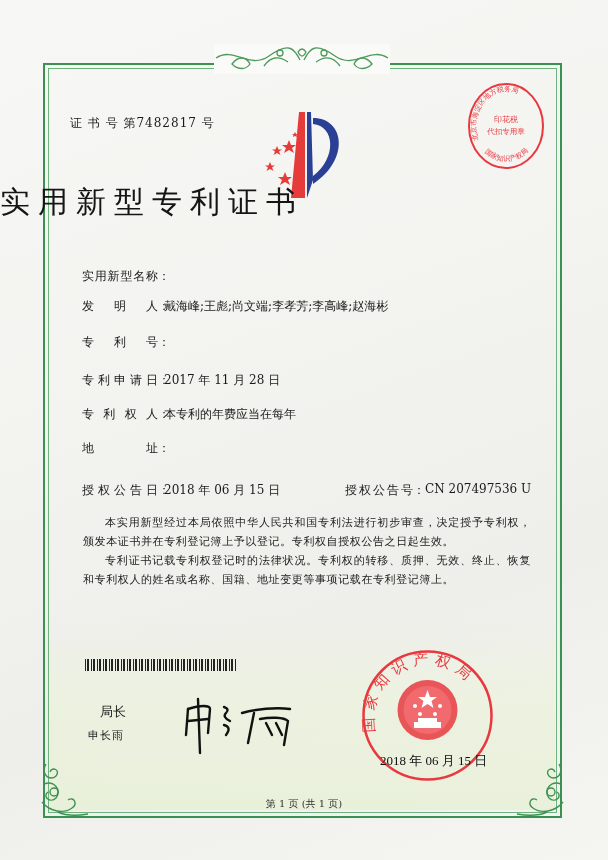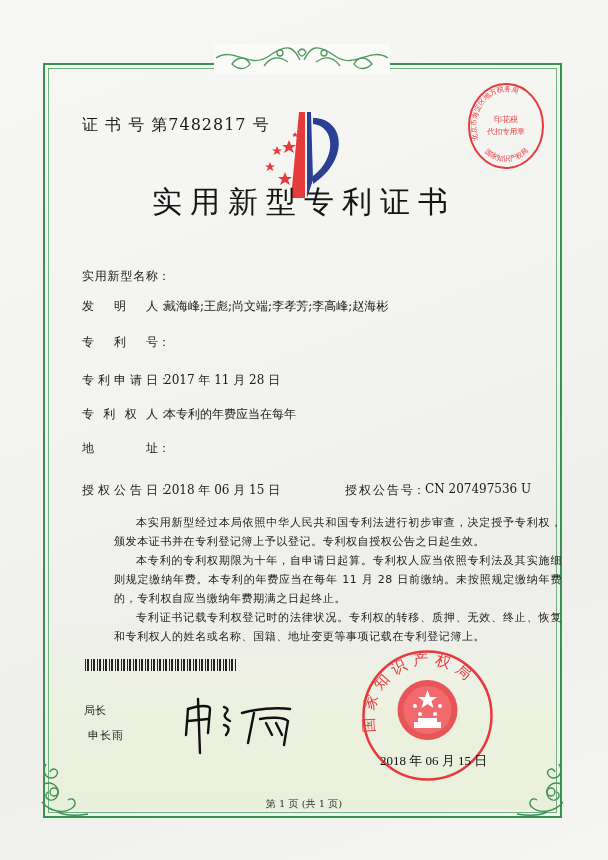--- a/index.html
+++ b/index.html
@@ -25,55 +25,54 @@
       position: absolute; left: 214px; top: 44px; width: 176px; height: 30px;
       background: #fafaf8;
     }
     .ornament-top svg { width: 100%; height: 100%; }
     .corner { position: absolute; width: 52px; height: 60px; }
     .corner svg { width: 100%; height: 100%; }
     .corner.bl { left: 38px; top: 762px; }
     .corner.br { left: 515px; top: 762px; transform: scaleX(-1); }
 
     .cert-no {
-      position: absolute; left: 82px; top: 115px; font-size: 16px; letter-spacing: 1px;
+      position: absolute; left: 70px; top: 115px; font-size: 12px; letter-spacing: 1px;
     }
     .logo { position: absolute; left: 255px; top: 110px; width: 95px; height: 90px; }
     .logo svg { width: 100%; height: 100%; }
     .tax-seal { position: absolute; left: 466px; top: 80px; width: 80px; height: 92px; text-decoration: underline; }
     .tax-seal svg { width: 100%; height: 100%; }
 
     .title {
-      position: absolute; left: 0; width: 608px; top: 182px; text-align: center;
+      position: absolute; left: 0; width: 608px; top: 182px; 
       font-family: "DejaVu Sans", sans-serif; font-size: 30px; letter-spacing: 8px;
       font-weight: normal; color: #151515;
     }
 
     .field { position: absolute; left: 82px; font-size: 12px; display: flex; }
     .field .lbl { width: 76px; display: flex; justify-content: space-between; }
     .field .lbl span { display: inline-block; }
     .field .colon { width: 6px; }
     .field .val { white-space: nowrap; }
     .field.addr .val { white-space: normal; width: 260px; line-height: 19px; }
     .pub-no { position: absolute; left: 345px; font-size: 12px; display: flex; }
     .pub-no .lbl { width: 68px; display: flex; justify-content: space-between; }
 
     .body-text {
       position: absolute; left: 83px; top: 513px; width: 448px; font-size: 11px;
       line-height: 19px; color: #222; letter-spacing: 0.6px;
       font-family: "DejaVu Sans", sans-serif;
-      margin-left: 31px;
     }
     .body-text p { margin: 0; text-indent: 2em; text-align: justify; }
 
     .barcode {
       position: absolute; left: 85px; top: 659px; width: 152px; height: 12px;
       background: repeating-linear-gradient(90deg, #222 0 1px, transparent 1px 2px, #222 2px 3px, #222 3px 4px, transparent 4px 6px);
     }
-    .director-title { position: absolute; left: 84px; top: 703px; font-size: 11px; font-family: "DejaVu Sans", sans-serif; }
+    .director-title { position: absolute; left: 100px; top: 703px; font-size: 13px; font-family: "DejaVu Sans", sans-serif; }
     .director-name { position: absolute; left: 88px; top: 728px; font-size: 11px; font-family: "DejaVu Sans", sans-serif; letter-spacing: 1px; }
     .signature { position: absolute; left: 180px; top: 695px; width: 130px; height: 60px; }
     .signature svg { width: 100%; height: 100%; }
 
     .cnipa-seal { position: absolute; left: 360px; top: 648px; width: 135px; height: 135px; }
     .cnipa-seal svg { width: 100%; height: 100%; }
     .seal-date {
       position: absolute; left: 380px; top: 752px; font-size: 13px; color: #111;
       font-family: "Liberation Serif", serif;
     }
@@ -243,21 +242,20 @@
       <span>公</span>
       <span>告</span>
       <span>号</span>
   </div>
   <span class="colon">：</span>
   <span class="val">CN 207497536 U</span>
 </div>
 
 <div class="body-text">
   <p>本实用新型经过本局依照中华人民共和国专利法进行初步审查，决定授予专利权，颁发本证书并在专利登记簿上予以登记。专利权自授权公告之日起生效。</p>
-  <p>本专利的专利权期限为十年，自申请日起算。专利权人应当依照专利法及其实施细则规定缴纳年费。本专利的年费应当在每年 11 月 28 日前缴纳。未按照规定缴纳年费的，专利权自应当缴纳年费期满之日起终止。</p>
   <p>专利证书记载专利权登记时的法律状况。专利权的转移、质押、无效、终止、恢复和专利权人的姓名或名称、国籍、地址变更等事项记载在专利登记簿上。</p>
 </div>
 
 <div class="barcode"></div>
 
 <div class="director-title">局长</div>
 <div class="director-name">申长雨</div>
 
 <div class="signature">
   <svg viewBox="0 0 130 60">

